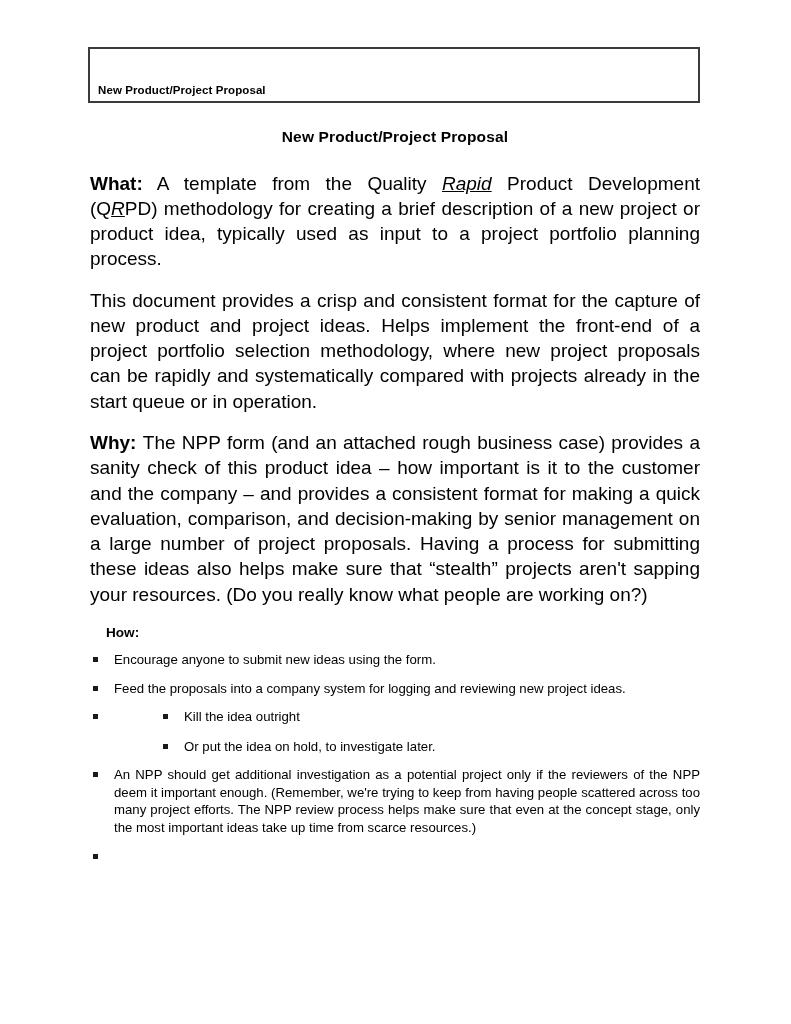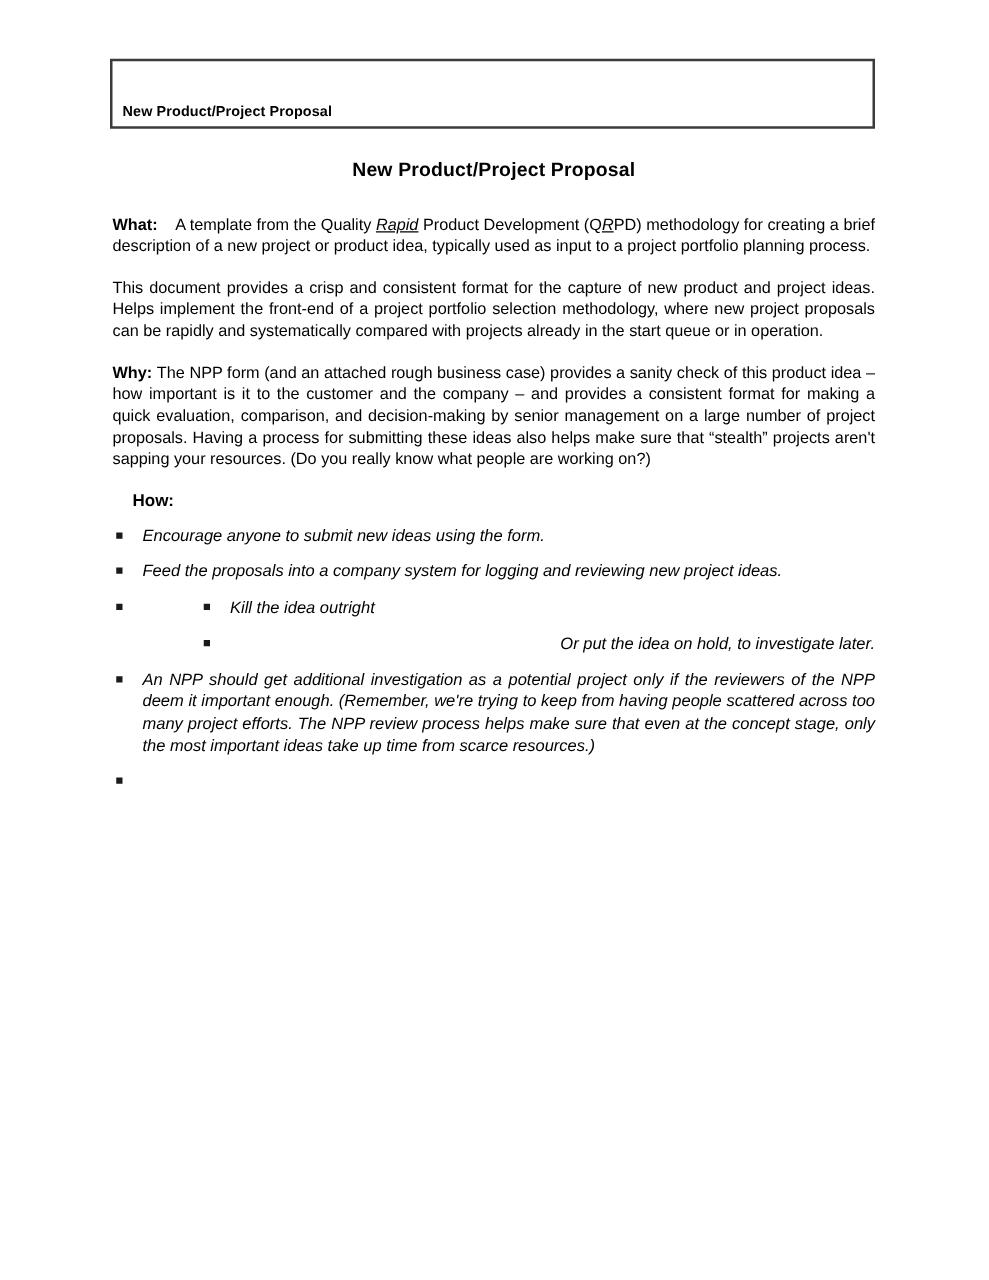--- a/index.html
+++ b/index.html
@@ -58,21 +58,21 @@
     text-align: center;
     font-size: 15.5px;
     font-weight: bold;
     letter-spacing: 0.15px;
     margin: 0 0 24px 0;
     line-height: 1.2;
   }
 
   p.para {
     margin: 0 0 16px 0;
-    font-size: 13px;
+    font-size: 19px;
     line-height: 1.33;
     text-align: justify;
     text-justify: inter-word;
     hyphens: none;
   }
   p.para:last-child { margin-bottom: 0; }
 
   .lead {
     font-weight: bold;
   }
@@ -100,21 +100,20 @@
     padding: 0;
   }
   ul.lvl1 > li {
     position: relative;
     padding-left: 24px;
     margin-bottom: 11px;
     font-size: 13.2px;
     line-height: 1.33;
     text-align: justify;
     text-justify: inter-word;
-    font-style: italic;
   }
   ul.lvl1 > li:last-child { margin-bottom: 0; }
 
   ul.lvl1 > li > .bullet-sq {
     position: absolute;
     left: 3px;
     top: 6px;
     width: 5px;
     height: 5px;
     background: #1a1a1a;
@@ -127,21 +126,21 @@
   }
   ul.lvl2 > li {
     position: relative;
     padding-left: 24px;
     margin-left: 46px;
     margin-bottom: 12px;
     font-size: 13.2px;
     line-height: 1.33;
     text-align: left;
   }
-  ul.lvl2 > li:last-child { margin-bottom: 0; text-align: right; }
+  ul.lvl2 > li:last-child { margin-bottom: 0; }
   ul.lvl2 > li > .bullet-sq {
     position: absolute;
     left: 3px;
     top: 6px;
     width: 5px;
     height: 5px;
     background: #1a1a1a;
   }
 </style>
 </head>

